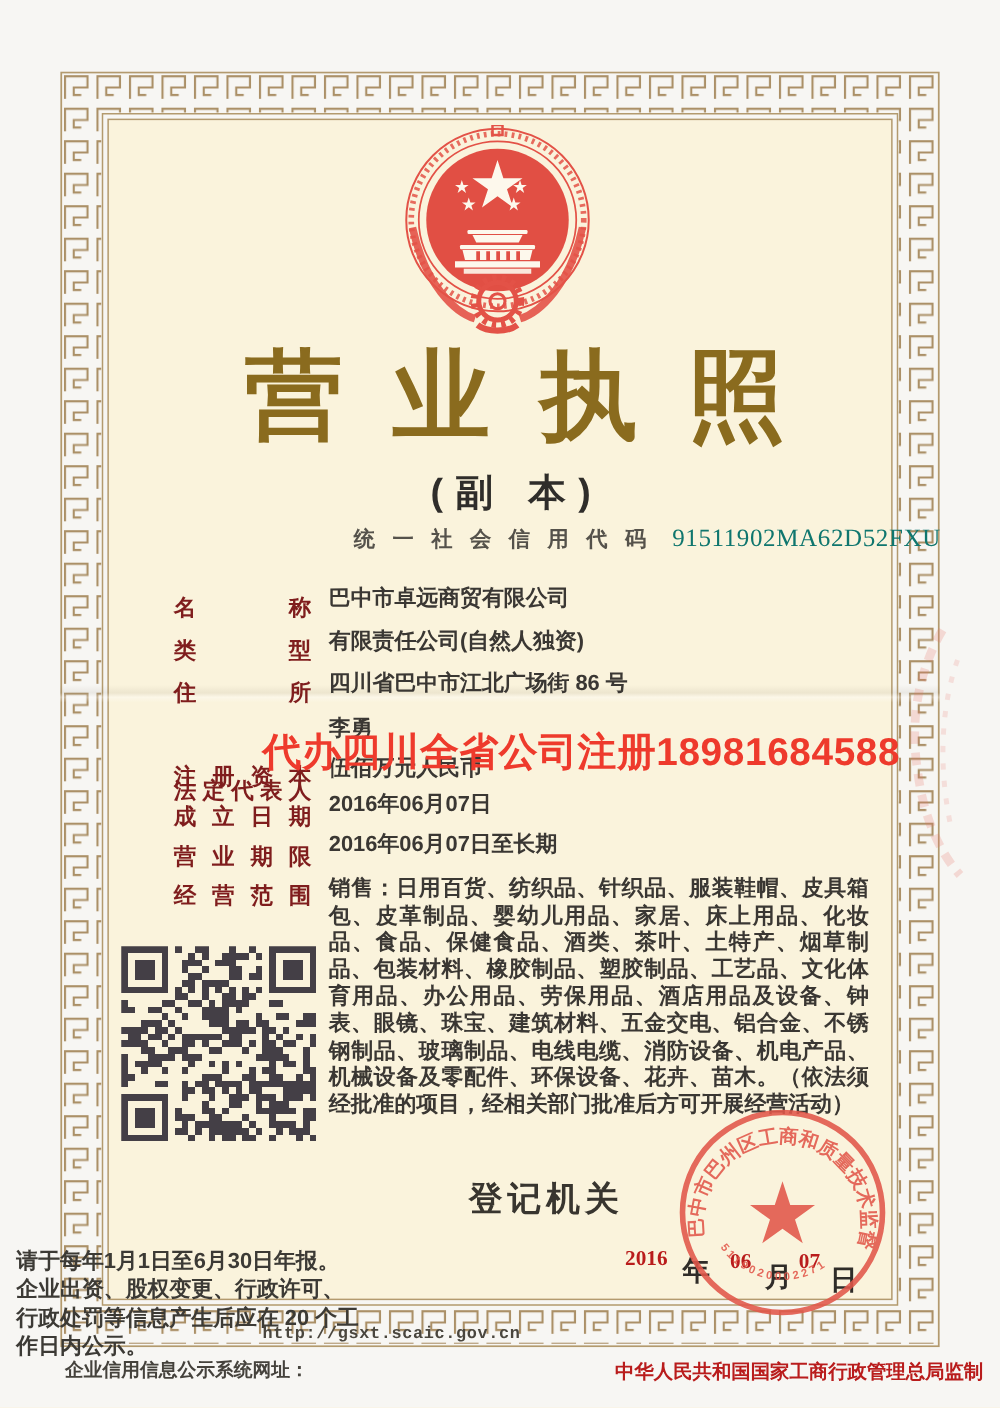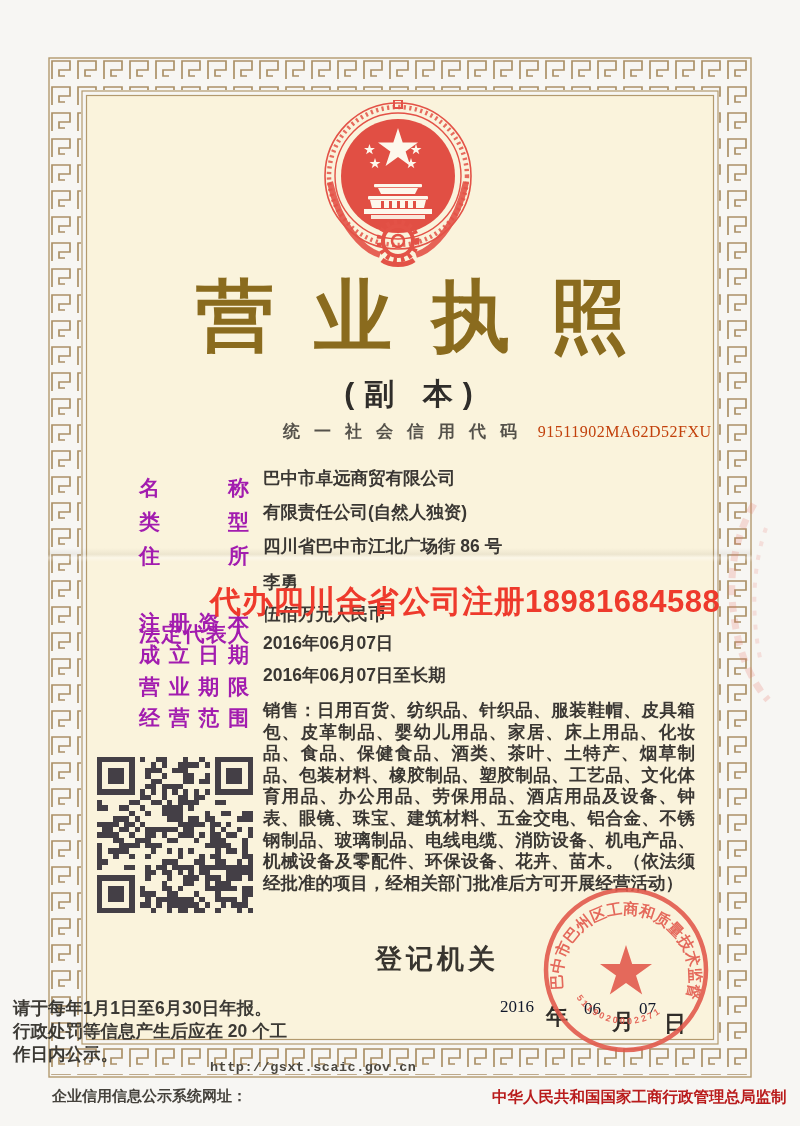--- a/index.html
+++ b/index.html
@@ -24,46 +24,46 @@
     letter-spacing:40px;padding-left:40px;line-height:1.1;
     font-family:"Liberation Sans", sans-serif;
     margin-left:24px;
   }
   .subtitle{
     left:0;right:0;top:374px;text-align:center;
     font-size:30px;font-weight:600;color:#2f2d2a;letter-spacing:10px;padding-left:27px;
   }
   .credit-line{left:283px;top:420px;font-size:17px;white-space:nowrap;}
   .credit-label{font-weight:600;color:#55524b;letter-spacing:14px;}
-  .credit-code{font-family:"Liberation Serif", serif;color:#c2410c;font-size:16px;letter-spacing:.5px;margin-left:2px;}
+  .credit-code{font-family:"Liberation Serif", serif;color:#0f766e;font-size:20px;letter-spacing:.5px;margin-left:2px;}
   
   .f-label{
     position:absolute;left:139px;width:110px;
-    font-size:21px;font-weight:700;color:#a21caf;
+    font-size:18px;font-weight:700;color:#7f1d1d;
     font-family:"Liberation Serif", serif;
     text-align:justify;text-align-last:justify;
   }
   .f-value{
     position:absolute;left:263px;width:436px;
     font-size:17.5px;font-weight:600;color:#3a3733;line-height:21.6px;
   }
   .f-scope{text-align:justify;}
   
   .watermark{
     left:210px;top:581px;font-size:31px;font-weight:700;color:#ee3a2c;
     white-space:nowrap;letter-spacing:.5px;z-index:6;
   }
   
   .reg-label{
     left:375px;top:941px;width:120px;
     font-size:27px;font-weight:700;color:#38352f;
     font-family:"Liberation Serif", serif;
     text-align:justify;text-align-last:justify;
   }
-  .date-num{font-family:"Liberation Serif", serif;font-size:17px;font-weight:400;color:#0f172a;}
+  .date-num{font-family:"Liberation Serif", serif;font-size:17px;font-weight:700;color:#b91c1c;}
   .date-unit{font-size:22px;font-weight:700;color:#2f2c28;}
   
   .notice{
     left:13px;top:997px;width:336px;z-index:7;
     font-size:17.5px;line-height:22.8px;font-weight:700;color:#3c3a35;
   }
   .publicity-label{left:52px;top:1087px;font-size:15px;font-weight:600;color:#45423c;z-index:7;}
   .publicity-url{
     left:210px;top:1060px;z-index:7;
     font-family:"Liberation Mono", monospace;font-size:13.5px;font-weight:700;color:#4a463e;letter-spacing:.5px;
@@ -513,18 +513,19 @@
   </svg>
 </div>
 
 <svg class="abs ghost-stamp" width="60" height="210" viewBox="0 0 60 210">
   <path d="M38 6 C 18 40, 12 80, 18 118 C 22 152, 34 182, 52 202" fill="none" stroke="#e87468" stroke-width="7" stroke-dasharray="10 7" opacity=".5"></path>
   <path d="M50 30 C 38 64, 34 110, 44 160" fill="none" stroke="#e87468" stroke-width="4" stroke-dasharray="5 9" opacity=".4"></path>
 </svg>
 
 <div class="abs notice">
   <div>请于每年1月1日至6月30日年报。</div>
+  <div>企业出资、股权变更、行政许可、</div>
   <div>行政处罚等信息产生后应在 20 个工</div>
   <div>作日内公示。</div>
 </div>
 <div class="abs publicity-url">http://gsxt.scaic.gov.cn</div>
 <div class="abs publicity-label">企业信用信息公示系统网址：</div>
 <div class="abs issuer">中华人民共和国国家工商行政管理总局监制</div>
 
 </body></html>

